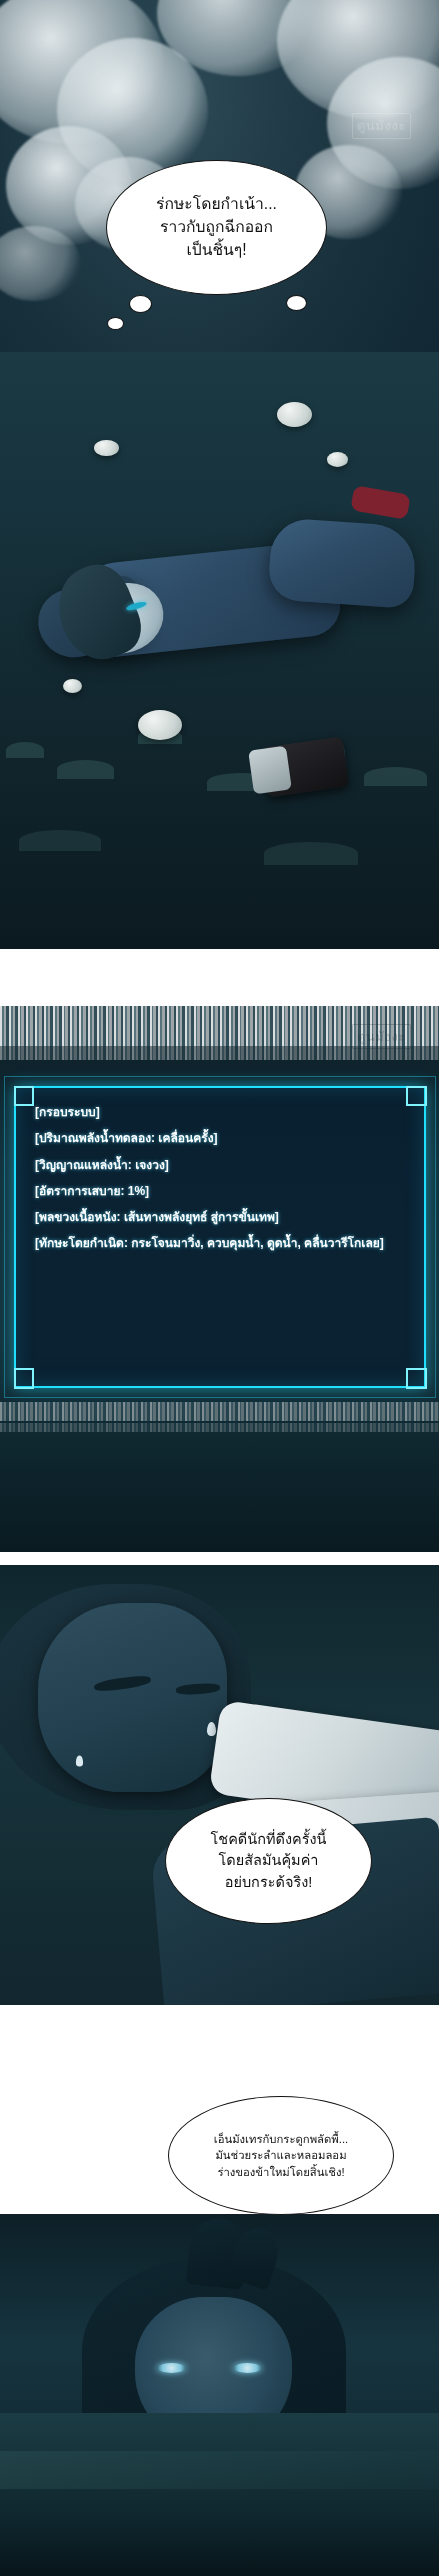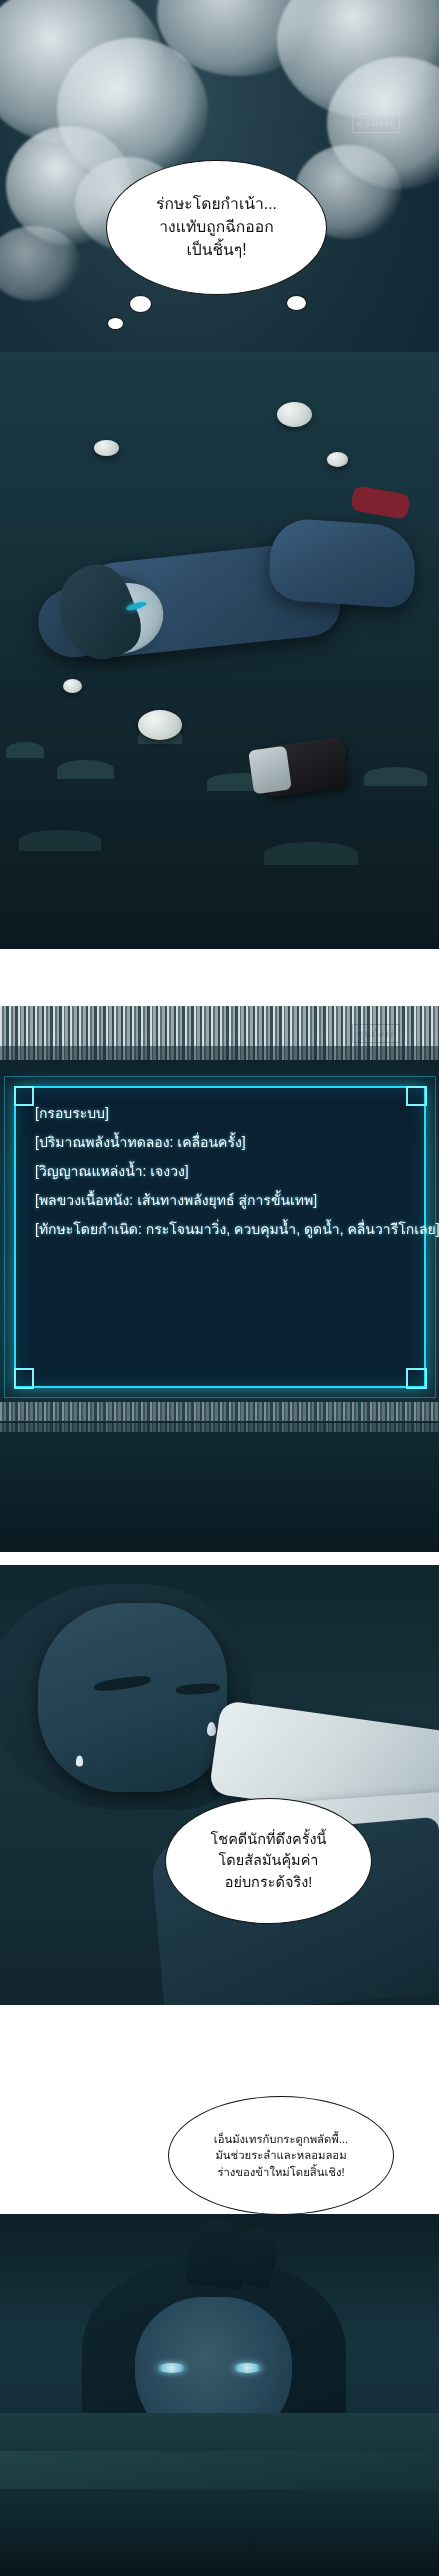--- a/index.html
+++ b/index.html
@@ -120,25 +120,26 @@
   }
   .sys-window .corner {
     position:absolute; width:16.3px; height:16.3px; border:2.5px solid #7ff4ff;
   }
   .c-tl { left:-2.5px; top:-2.5px; border-right:none; border-bottom:none;}
   .c-tr { right:-2.5px; top:-2.5px; border-left:none; border-bottom:none;}
   .c-bl { left:-2.5px; bottom:-2.5px; border-right:none; border-top:none;}
   .c-br { right:-2.5px; bottom:-2.5px; border-left:none; border-top:none;}
   .sys-line {
     color:#ffffff;
-    font-size:14px;
+    font-size:12px;
     line-height:1.35;
     margin-bottom:10px;
     text-shadow: 0 0 3.8px rgba(90,220,255,0.8);
     white-space:nowrap;
+    font-weight:bold;
   }
   .sys-frame-outer {
     position:absolute; left:3.8px; top:70px; width:432px; height:322px;
     border:1.3px solid rgba(40,200,230,0.45);
     box-sizing:border-box;
   }
 
   
   .panel3 {
     position:absolute;
@@ -200,21 +201,21 @@
     box-shadow: 0 0 6.3px rgba(140,230,255,0.8);
   }
   .p4-ground {
     position:absolute; left:0; top:402px; width:440px; height:163px;
     background: linear-gradient(180deg,#1b3c44 0%, #102830 60%, #07151a 100%);
   }
 
   .watermark {
     position:absolute;
     color: rgba(255,255,255,0.22);
-    font-size:10px;
+    font-size:13px;
     letter-spacing:0.6px;
     border:0.6px solid rgba(255,255,255,0.18);
     padding:1.3px 3.8px;
     border-radius:1.3px;
   }
   .wm-dark { color: rgba(20,40,50,0.28); border-color: rgba(20,40,50,0.25); }
 </style>
 </head>
 <body>
 
@@ -257,21 +258,21 @@
 
     <div class="rock" style="left:94px; top:440px; width:25px; height:16.3px;"></div>
     <div class="rock" style="left:277px; top:402px; width:35px; height:25px;"></div>
     <div class="rock" style="left:327px; top:452px; width:21.4px; height:15px;"></div>
     <div class="rock" style="left:138px; top:710px; width:44px; height:30px;"></div>
     <div class="rock" style="left:63px; top:679px; width:19px; height:14px;"></div>
 
     <div class="bubble" style="left:106px; top:160px; width:221px; height:135px; font-size:15.7px;">
       <div class="txt">
         <span>ร่กษะโดยกำเน้า...</span><br>
-        <span>างแทับถูกฉีกออก</span><br>
+        <span>ราวกับถูกฉีกออก</span><br>
         <span>เป็นชิ้นๆ!</span>
       </div>
     </div>
     <div class="thought-dot" style="left:129px; top:295px; width:21.4px; height:16.3px;"></div>
     <div class="thought-dot" style="left:107px; top:317px; width:15px; height:11.3px;"></div>
     <div class="thought-dot" style="left:286px; top:295px; width:19px; height:14px;"></div>
 
     <div class="watermark" style="left:352px; top:113px;">ตูนมังงะ</div>
   </div>
 
@@ -287,20 +288,21 @@
 
     <div class="sys-window">
       <div class="corner c-tl"></div>
       <div class="corner c-tr"></div>
       <div class="corner c-bl"></div>
       <div class="corner c-br"></div>
 
       <div class="sys-line">[กรอบระบบ]</div>
       <div class="sys-line">[ปริมาณพลังน้ำทดลอง: เคลื่อนครั้ง]</div>
       <div class="sys-line">[วิญญาณแหล่งน้ำ: เจงวง]</div>
+      <div class="sys-line">[อัตราการเสบาย: 1%]</div>
       <div class="sys-line">[พลขวงเนื้อหนัง: เส้นทางพลังยุทธ์ สู่การขั้นเทพ]</div>
       <div class="sys-line">[ทักษะโดยกำเนิด: กระโจนมาวิ่ง, ควบคุมน้ำ, ดูดน้ำ, คลื่นวารีโกเลย]</div>
     </div>
 
     <div class="watermark wm-dark" style="left:352px; top:17.6px;">ตูนมังงะ</div>
   </div>
 
   <div class="gap" style="top:1552px; height:12.6px;"></div>
 
   <div class="panel3">

